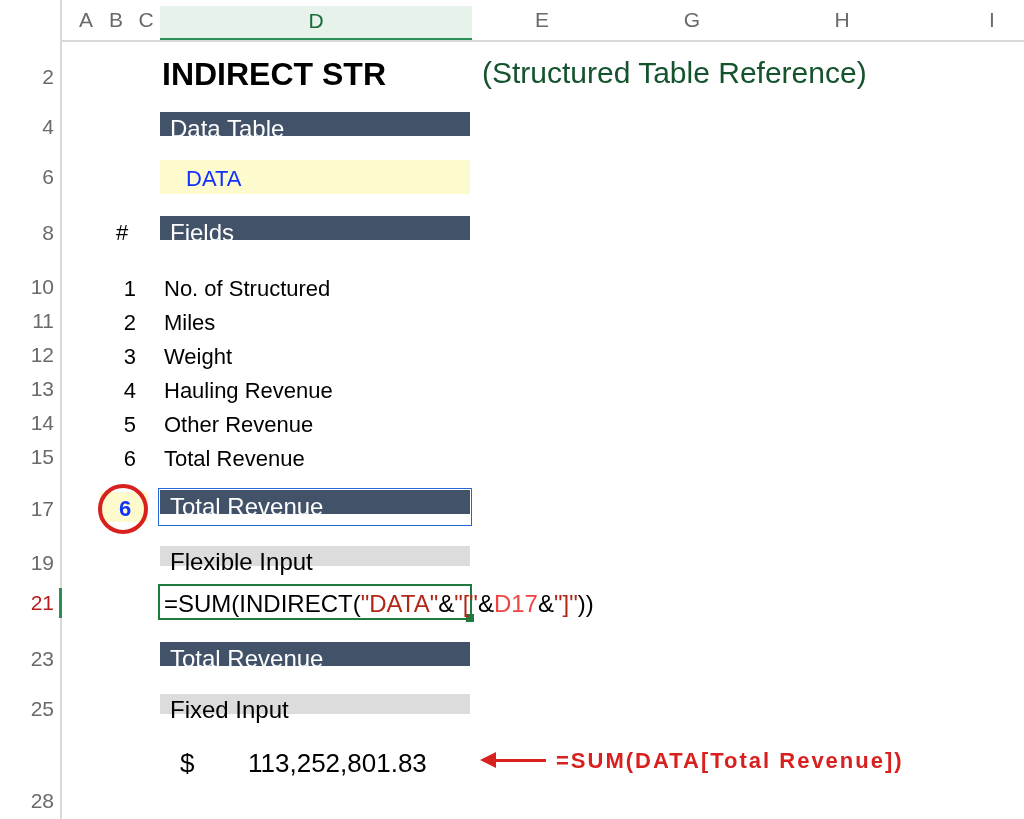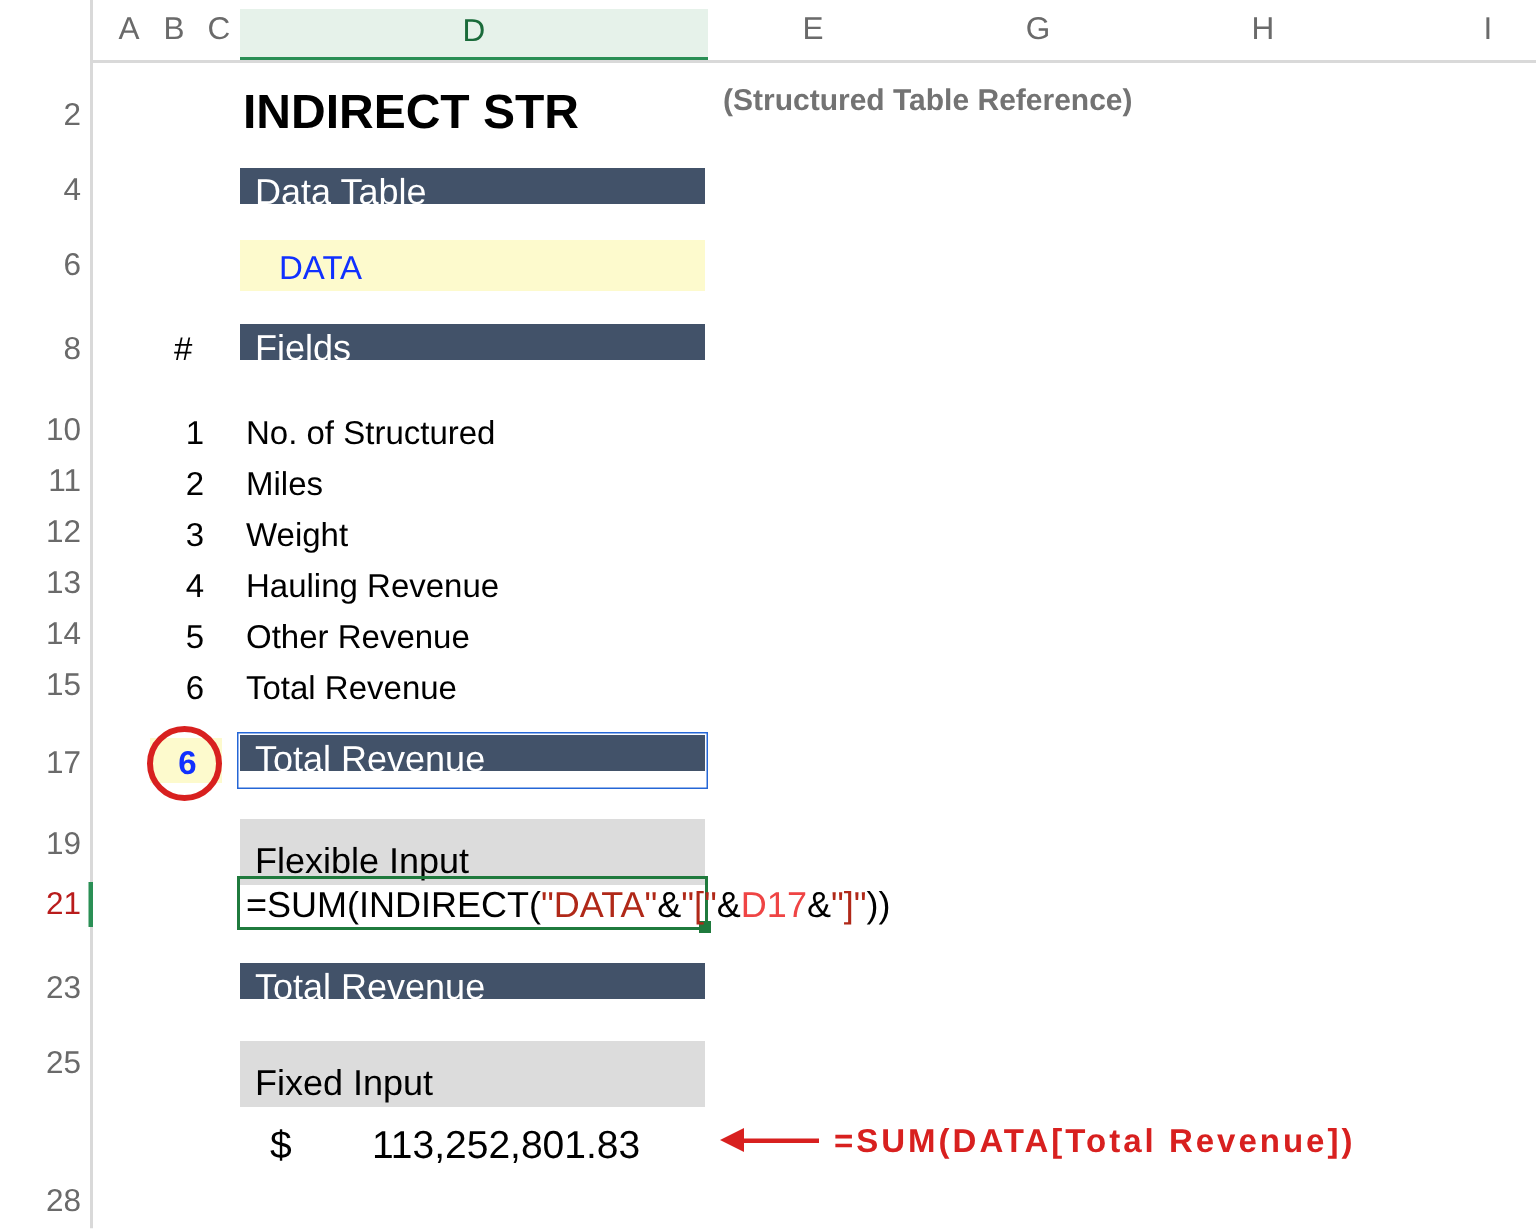--- a/index.html
+++ b/index.html
@@ -19,24 +19,24 @@
   .colheads { position: absolute; left: 62px; top: 0; right: 0; height: 42px; }
   .colheads-border { position: absolute; left: 62px; right: 0; top: 40px; height: 2px; background: #d9d9d9; }
   .colhead { position: absolute; top: 8px; color: #6a6a6a; font-size: 21px; text-align: center; }
   .colhead.active { color: #1a6b3a; background: #e6f2ea; border-bottom: 2px solid #2a8f55; padding: 0 6px; top: 6px; height: 34px; line-height: 30px; }
 
   
   .cell { position: absolute; font-size: 22px; color: #000; white-space: nowrap; }
 
   
   .title-bold { position: absolute; font-weight: 900; font-size: 32px; color: #000; }
-  .title-reg  { position: absolute; font-weight: 700; font-size: 20px; color: #737373; }
+  .title-reg  { position: absolute; font-weight: 400; font-size: 30px; color: #14532d; }
 
   .band-dark { position: absolute; background: #425269; color: #fff; font-size: 24px; padding: 4px 10px; height: 24px; line-height: 26px; }
-  .band-grey { position: absolute; background: #dcdcdc; color: #000; font-size: 24px; padding: 16px 10px; height: 44px; line-height: 26px; }
+  .band-grey { position: absolute; background: #dcdcdc; color: #000; font-size: 24px; padding: 3px 10px; height: 20px; line-height: 26px; }
   .band-yellow { position: absolute; background: #fdfacd; height: 34px; }
   .yellow-text { position: absolute; color: #1030ff; font-weight: 400; font-size: 22px; }
 
   
   .num { position: absolute; font-size: 22px; color: #000; text-align: right; }
   .field-num-sel { position: absolute; font-size: 22px; font-weight: 700; color: #1030ff; width: 30px; text-align: center; }
 
   
   .red-circle { position: absolute; width: 50px; height: 50px; border: 4px solid #d8201f; border-radius: 50%; }
 

